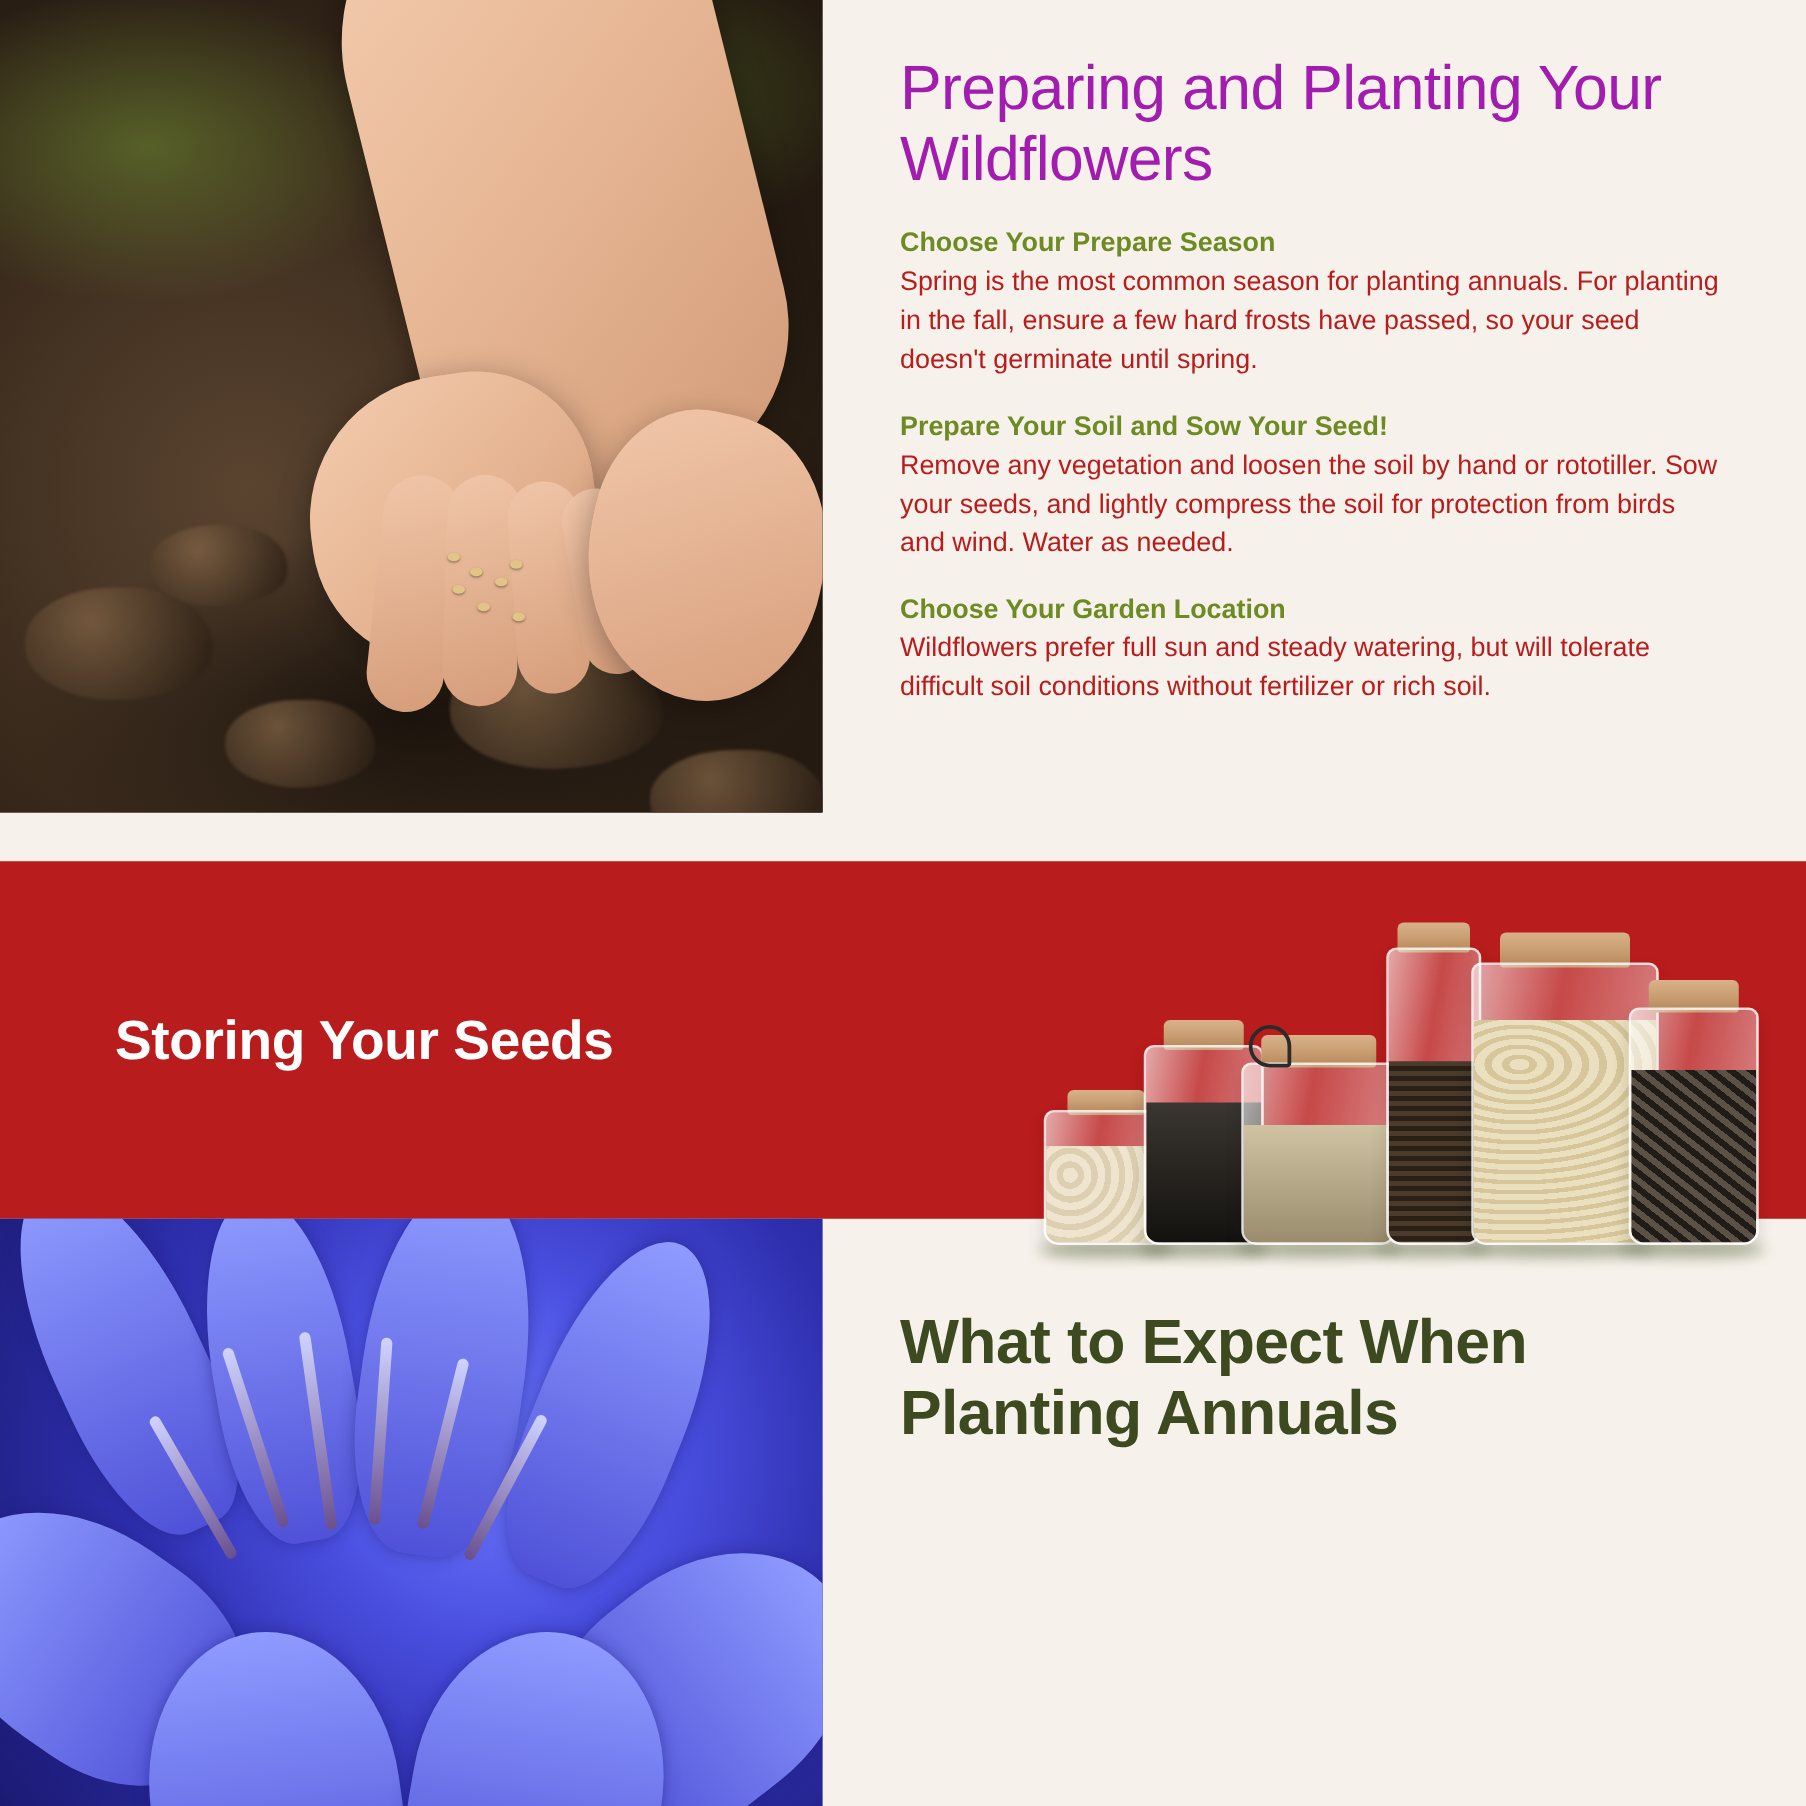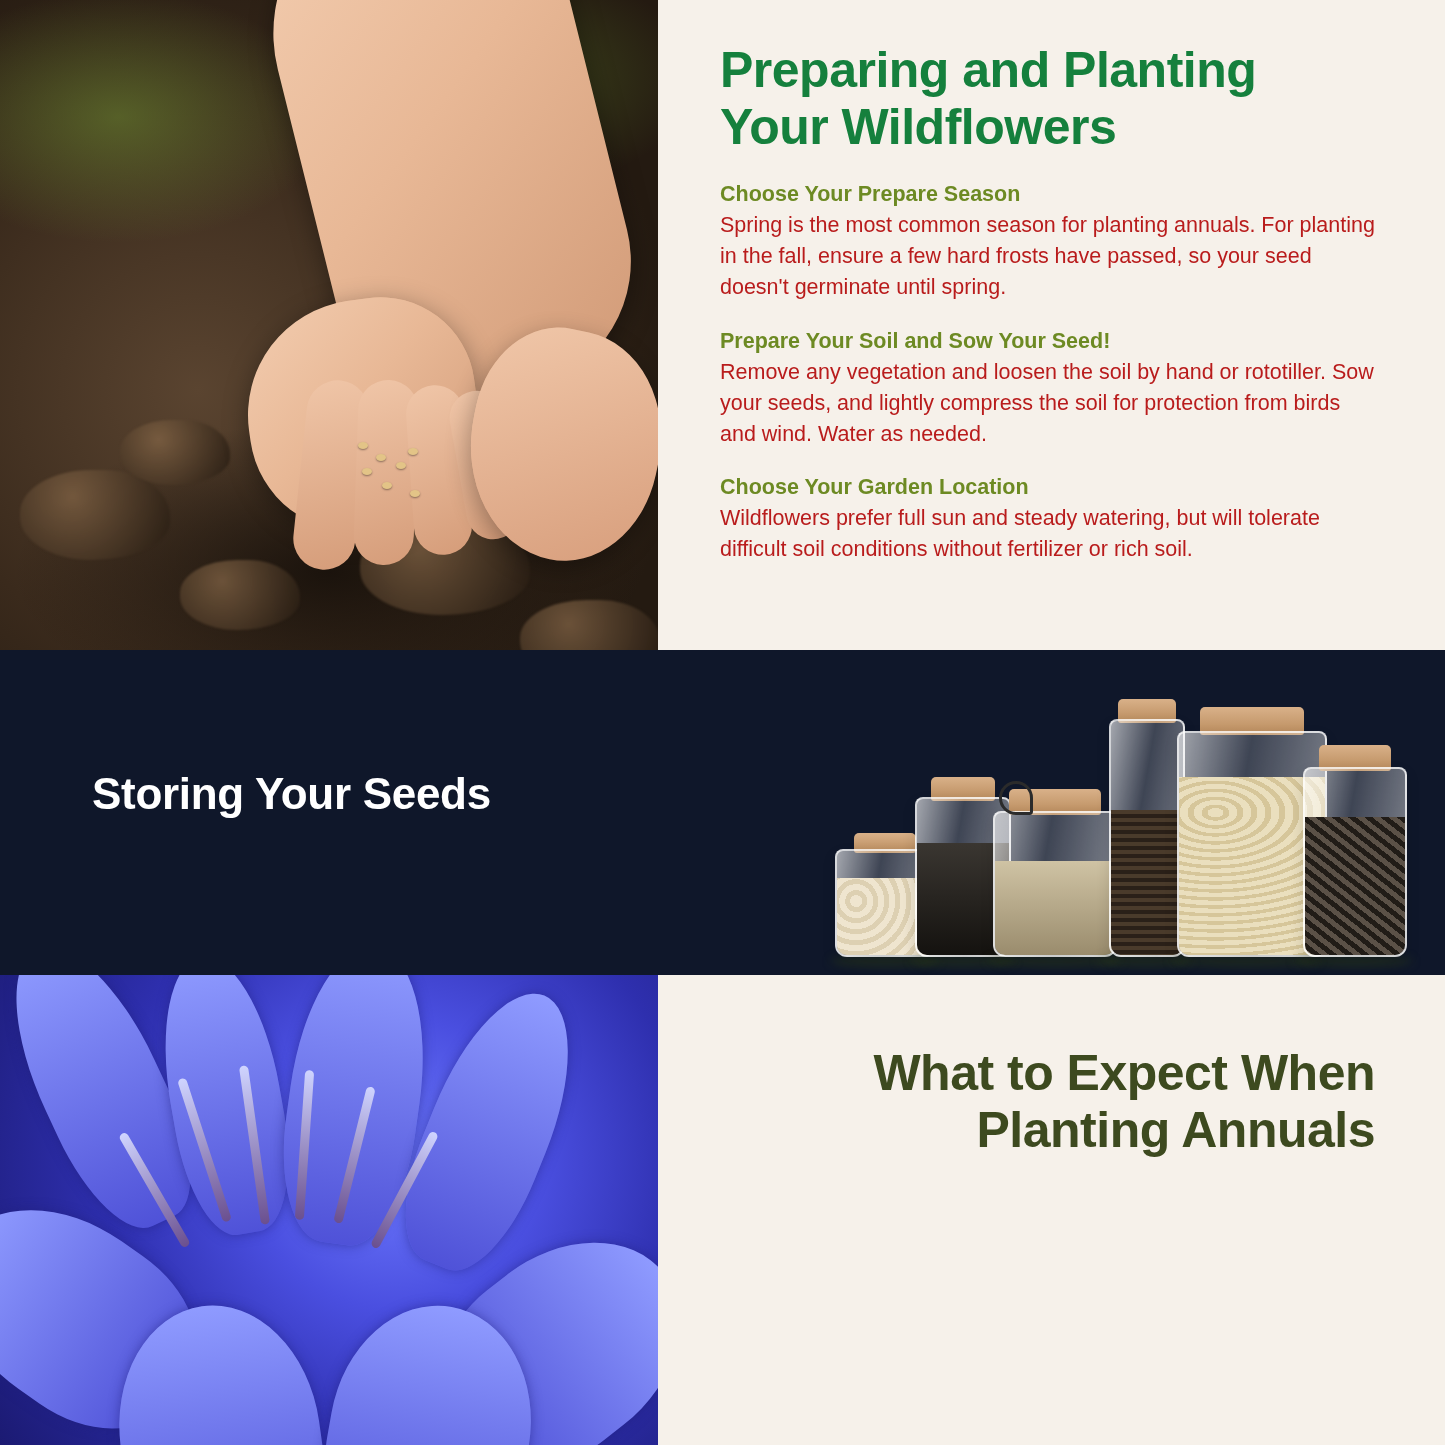--- a/index.html
+++ b/index.html
@@ -74,41 +74,42 @@
     box-shadow: 0 8px 24px rgba(0,0,0,.3);
   }
   .seeds { position:absolute; top: 438px; left: 352px; width: 90px; height: 70px; }
   .seed { position:absolute; width:10px; height:7px; border-radius:50%; background:#e3c487; box-shadow:0 1px 2px rgba(0,0,0,.4); }
 
   .sec1-text {
     padding: 42px 70px 30px 62px;
   }
   h1.title {
     font-size: 50px; line-height: 1.14;
-    color: #15803d; font-weight: 700;
+    color: #a21caf; font-weight: 400;
     letter-spacing: -0.5px;
     margin-bottom: 26px;
   }
   .sub {
     font-size: 21.5px; font-weight: 700; color: #6d8a23;
     margin-bottom: 3px;
   }
   .body {
     font-size: 21.5px; line-height: 1.45; color: #b91c1c;
   }
   .block { margin-bottom: 25px; }
   .block:last-child { margin-bottom: 0; }
 
   
   .sec2 {
-    background: #0f172a;
+    background: #b91c1c;
     display: grid;
     grid-template-columns: 1fr 720px;
     align-items: center;
     position: relative;
+    margin-top: 39px;
   }
   .sec2-text { padding: 0 40px 14px 92px; }
   h2.store-title {
     color: #ffffff; font-size: 44px; font-weight: 700;
     margin-bottom: 24px; letter-spacing: -0.3px;
   }
   .store-body { color: #ffffff; font-size: 21.5px; line-height: 1.45; max-width: 615px; }
 
   .jars { position: relative; height: 325px; }
   .jar { position: absolute; bottom: 18px; }
@@ -150,21 +151,21 @@
     border-radius: 50% 50% 40% 40%;
     box-shadow: 0 0 12px rgba(30,30,120,.5);
   }
   .stamen {
     position:absolute; width: 9px; border-radius: 6px;
     background: linear-gradient(180deg,#cfd4ff,#6a4f8f);
   }
   .sec3-text { padding: 70px 70px 0 62px; }
   h2.expect-title {
     font-size: 50px; line-height: 1.14; color: #3d4a1f; font-weight: 700;
-    letter-spacing: -0.5px; margin-bottom: 26px; text-align: right;
+    letter-spacing: -0.5px; margin-bottom: 26px;
   }
 </style>
 </head>
 <body>
 
 <div class="page">
 
   <section class="sec1">
 
     <div class="photo-soil">

